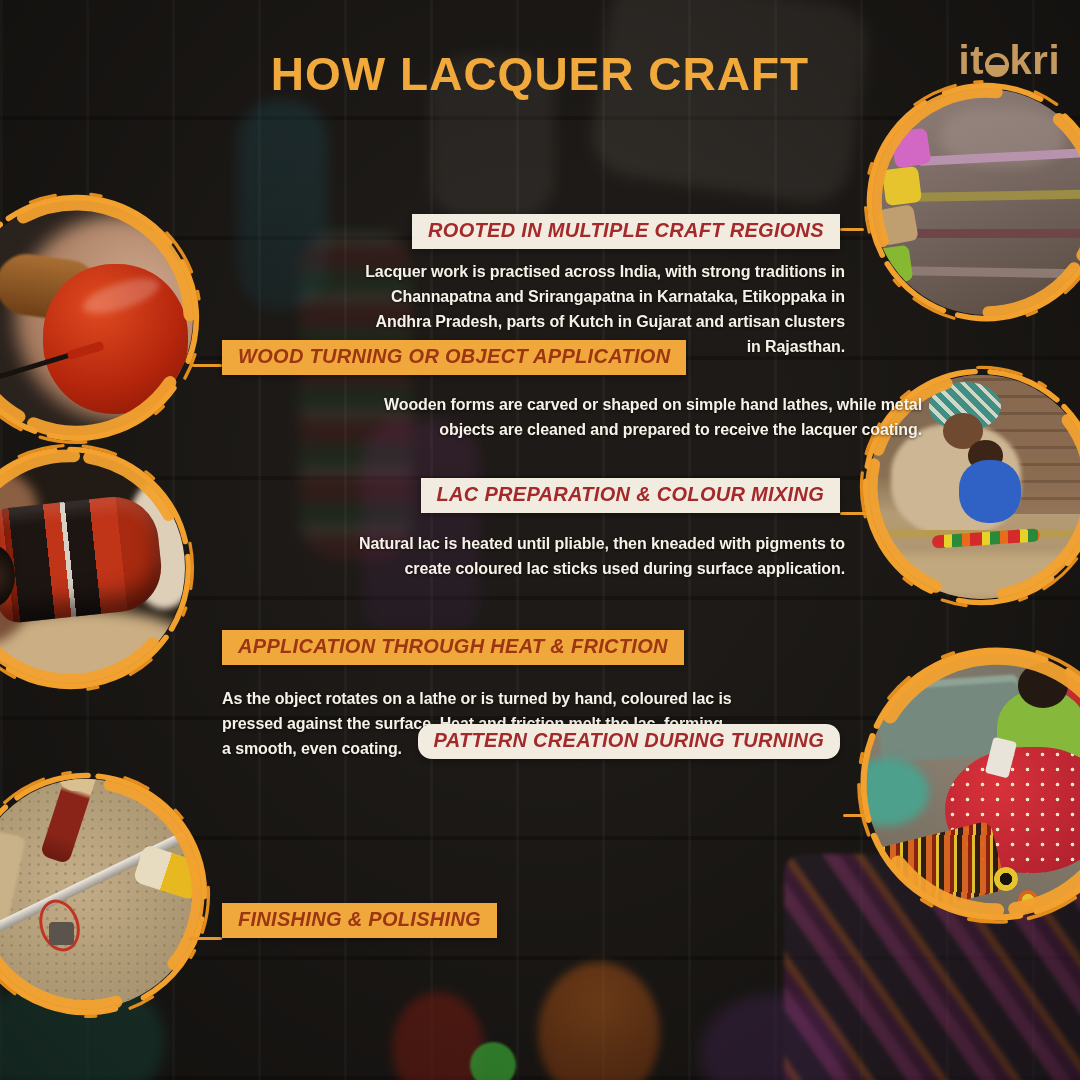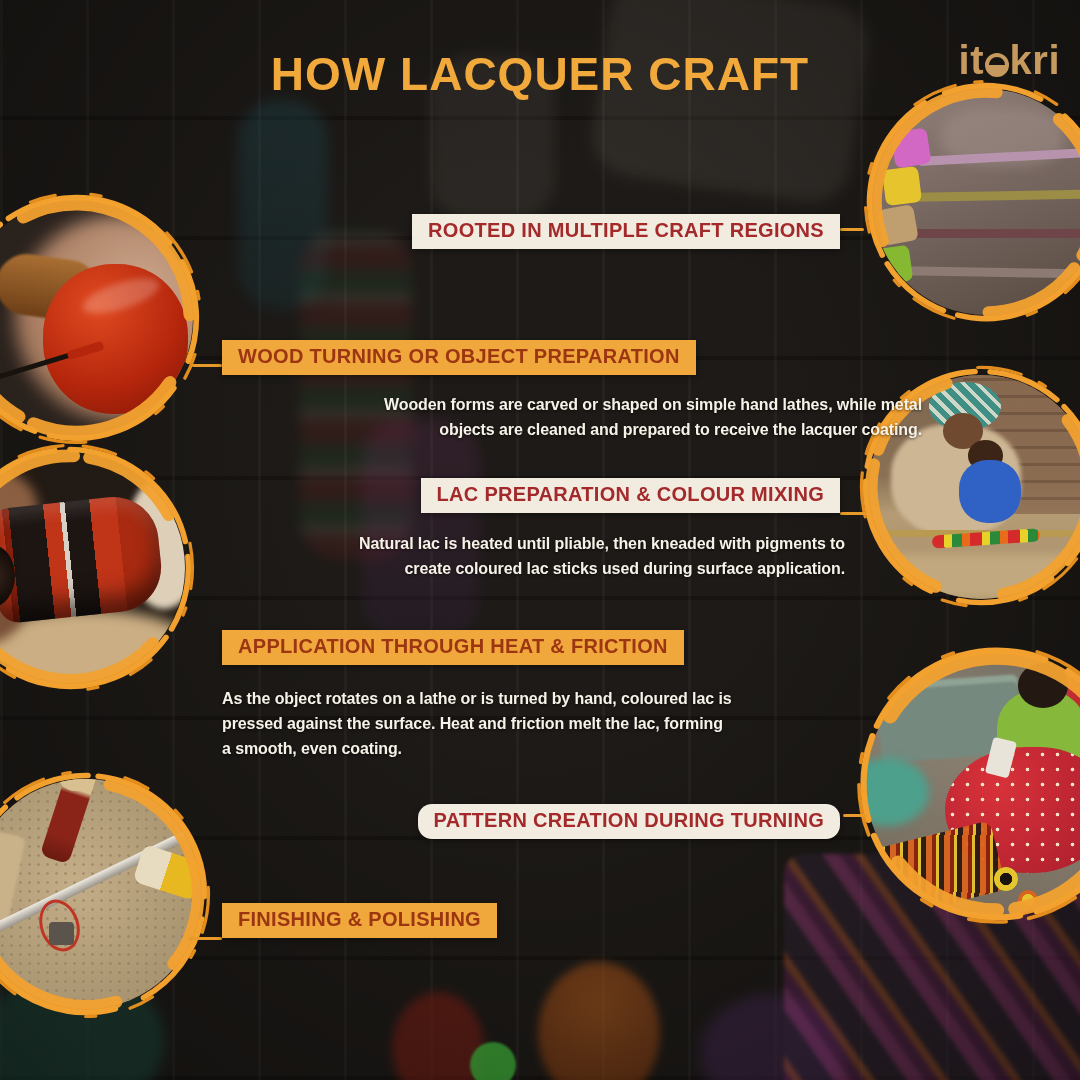--- a/index.html
+++ b/index.html
@@ -23,21 +23,21 @@
   .logo-o{display:inline-block;width:.60em;height:.60em;border:.115em solid #c69a5e;border-radius:50%;
         margin:0 .02em;position:relative;top:.10em;
         background:linear-gradient(180deg,transparent 52%,#c69a5e 52%);}
 
   
   .title{position:absolute;top:44px;left:0;width:1080px;margin:0;text-align:center;
          color:#f2a93c;font-size:46px;line-height:61px;font-weight:800;letter-spacing:1px;}
   .title span{display:block;}
 
   
-  .head{position:absolute;padding:5px 16px 7px;font-weight:700;font-size:20px;
+  .head{position:absolute;padding:5px 16px 7px;font-style:italic;font-weight:700;font-size:20px;
         letter-spacing:.3px;white-space:nowrap;box-shadow:0 2px 6px rgba(0,0,0,.35);}
   .head.cream{background:#f2ece0;color:#a3292b;right:240px;}
   .head.orange{background:#f0a83c;color:#9c3512;left:222px;}
 
   
   .para{position:absolute;color:#f7f2e8;font-weight:700;font-size:16px;line-height:25px;
         letter-spacing:-.1px;white-space:pre-line;text-shadow:0 1px 3px rgba(0,0,0,.6);}
   .para.b-right{right:235px;width:620px;text-align:right;}
   .para.b-left{left:222px;width:700px;text-align:left;}
 
@@ -218,31 +218,35 @@
   <h1 class="title">
     <span>HOW LACQUER CRAFT</span>
   </h1>
   <div class="logo">
     <span>it</span>
     <span class="logo-o"></span>
     <span>kri</span>
   </div>
 
   <div class="head cream" style="top:214px;">ROOTED IN MULTIPLE CRAFT REGIONS</div>
-
-  <div class="head orange" style="top:340px;">WOOD TURNING OR OBJECT PREPARATION</div>
+  <div class="para b-right" style="top:259px;">Lacquer work is practised across India, with strong traditions in
+Channapatna and Srirangapatna in Karnataka, Etikoppaka in
+Andhra Pradesh, parts of Kutch in Gujarat and artisan clusters
+in Rajasthan.</div>
+
+  <div class="head orange" style="top:340px;">WOOD TURNING OR OBJECT APPLICATION</div>
   <div class="para b-left" style="top:392px;text-align:right;">Wooden forms are carved or shaped on simple hand lathes, while metal
 objects are cleaned and prepared to receive the lacquer coating.</div>
 
   <div class="head cream" style="top:478px;">LAC PREPARATION &amp; COLOUR MIXING</div>
   <div class="para b-right" style="top:531px;">Natural lac is heated until pliable, then kneaded with pigments to
 create coloured lac sticks used during surface application.</div>
 
   <div class="head orange" style="top:630px;">APPLICATION THROUGH HEAT &amp; FRICTION</div>
   <div class="para b-left" style="top:686px;">As the object rotates on a lathe or is turned by hand, coloured lac is
 pressed against the surface. Heat and friction melt the lac, forming
 a smooth, even coating.</div>
 
-  <div class="head cream" style="top:804px;border-radius:14px;">PATTERN CREATION DURING TURNING</div>
+  <div class="head cream" style="top:724px;border-radius:14px;">PATTERN CREATION DURING TURNING</div>
 
   <div class="head orange" style="top:903px;">FINISHING &amp; POLISHING</div>
 
 </div>
 
 </body></html>

